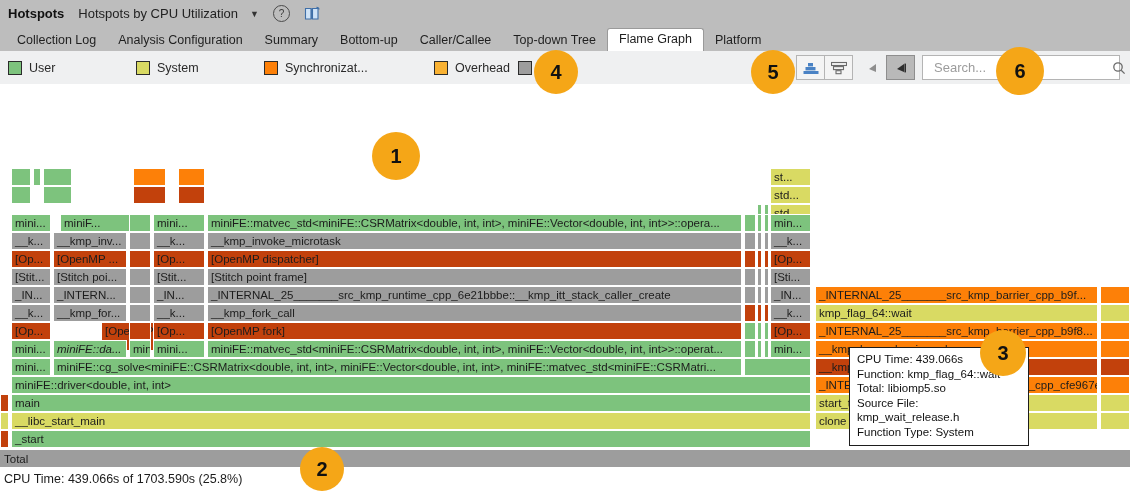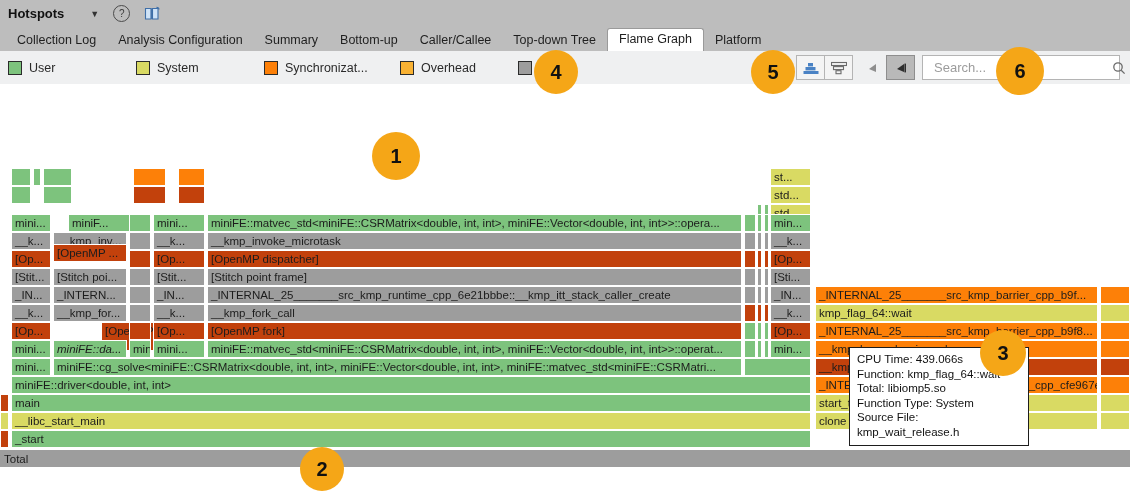--- a/index.html
+++ b/index.html
@@ -42,21 +42,21 @@
     position:absolute;left:0;top:51px;width:1130px;height:33px;
     background:#eff0f1;border-bottom:1px solid #c8c8c8;
     display:flex;align-items:center;
   }
   .lg{display:flex;align-items:center;margin-left:8px;white-space:nowrap;}
   .lg .sw{width:12px;height:12px;border:1px solid #2b2b2b;margin-right:7px;}
   .lg .tx{font-size:12.5px;color:#2a2a2a;}
   .lg-user{margin-left:8px;width:120px;}
   .lg-system{width:120px;}
   .lg-sync{width:128px;}
-  .lg-over{width:110px;}
+  .lg-over{width:110px;justify-content:flex-end;}
   .lg-other{width:70px;}
 
   .tb-spacer{flex:1;}
   .iconbtn{
     width:27px;height:23px;border:1px solid #b4b4b4;background:#f4f4f4;
     display:flex;align-items:center;justify-content:center;margin-right:-1px;
   }
   .iconbtn.pressed{background:#b9b9b9;border-color:#8e8e8e;}
   .iconbtn.flat{border-color:transparent;background:transparent;}
   .btngroup{display:flex;align-items:center;margin-right:8px;}
@@ -121,20 +121,21 @@
   }
 </style>
 </head>
 <body>
 
 <div id="app">
 
   <div class="titlebar">
     <div class="inner">
       <span class="tb-app">Hotspots</span>
+      <span class="tb-view">Hotspots by CPU Utilization</span>
       <span class="tb-caret">▼</span>
       <span class="tb-help">?</span>
       <span class="tb-book">
         <svg width="17" height="15" viewBox="0 0 17 15">
           <path d="M1.5 2.5h5.5v10.5H1.5z" fill="#cfe3f7" stroke="#3f6fa8" stroke-width="1.1"></path>
           <path d="M8.5 2.5H14v10.5H8.5z" fill="#cfe3f7" stroke="#3f6fa8" stroke-width="1.1"></path>
           <path d="M7.7 2.6v10.4" stroke="#3f6fa8" stroke-width="1.1"></path>
           <path d="M12.4 1.2c1.6 0 2.6 1 2.6 2.2" fill="none" stroke="#3f6fa8" stroke-width="1.1"></path>
         </svg>
       </span>
@@ -225,39 +226,39 @@
       <div class="frame c-system" style="left: 770px; top: 84px; width: 41px; height: 18px;">st...</div>
       <div class="frame c-user" style="left: 11px; top: 102px; width: 20px; height: 18px;"></div>
       <div class="frame c-user" style="left: 43px; top: 102px; width: 29px; height: 18px;"></div>
       <div class="frame c-over" style="left: 133px; top: 102px; width: 33px; height: 18px;"></div>
       <div class="frame c-over" style="left: 178px; top: 102px; width: 27px; height: 18px;"></div>
       <div class="frame c-system" style="left: 770px; top: 102px; width: 41px; height: 18px;">std...</div>
       <div class="frame c-user" style="left: 757px; top: 120px; width: 5px; height: 18px;"></div>
       <div class="frame c-user" style="left: 764px; top: 120px; width: 5px; height: 18px;"></div>
       <div class="frame c-system" style="left: 770px; top: 120px; width: 41px; height: 18px;">std...</div>
       <div class="frame c-user" style="left: 11px; top: 130px; width: 40px; height: 18px;">mini...</div>
-      <div class="frame c-user" style="left: 68px; top: 130px; width: 74px; height: 18px;">miniF...</div>
+      <div class="frame c-user" style="left: 60px; top: 130px; width: 74px; height: 18px;">miniF...</div>
       <div class="frame c-user" style="left: 129px; top: 130px; width: 22px; height: 18px;"></div>
       <div class="frame c-user" style="left: 153px; top: 130px; width: 52px; height: 18px;">mini...</div>
       <div class="frame c-user" style="left: 207px; top: 130px; width: 535px; height: 18px;">miniFE::matvec_std&lt;miniFE::CSRMatrix&lt;double, int, int&gt;, miniFE::Vector&lt;double, int, int&gt;&gt;::opera...</div>
       <div class="frame c-user" style="left: 744px; top: 130px; width: 12px; height: 18px;"></div>
       <div class="frame c-user" style="left: 757px; top: 130px; width: 5px; height: 18px;"></div>
       <div class="frame c-user" style="left: 764px; top: 130px; width: 5px; height: 18px;"></div>
       <div class="frame c-user" style="left: 770px; top: 130px; width: 41px; height: 18px;">min...</div>
       <div class="frame c-other" style="left: 11px; top: 148px; width: 40px; height: 18px;">__k...</div>
       <div class="frame c-other" style="left: 53px; top: 148px; width: 74px; height: 18px;">__kmp_inv...</div>
       <div class="frame c-other" style="left: 129px; top: 148px; width: 22px; height: 18px;"></div>
       <div class="frame c-other" style="left: 153px; top: 148px; width: 52px; height: 18px;">__k...</div>
       <div class="frame c-other" style="left: 207px; top: 148px; width: 535px; height: 18px;">__kmp_invoke_microtask</div>
       <div class="frame c-other" style="left: 744px; top: 148px; width: 12px; height: 18px;"></div>
       <div class="frame c-other" style="left: 757px; top: 148px; width: 5px; height: 18px;"></div>
       <div class="frame c-other" style="left: 764px; top: 148px; width: 5px; height: 18px;"></div>
       <div class="frame c-other" style="left: 770px; top: 148px; width: 41px; height: 18px;">__k...</div>
       <div class="frame c-over" style="left: 11px; top: 166px; width: 40px; height: 18px;">[Op...</div>
-      <div class="frame c-over" style="left: 53px; top: 160px; width: 74px; height: 18px;">[OpenMP ...</div>
+      <div class="frame c-over" style="left: 53px; top: 166px; width: 74px; height: 18px;">[OpenMP ...</div>
       <div class="frame c-over" style="left: 129px; top: 166px; width: 22px; height: 18px;"></div>
       <div class="frame c-over" style="left: 153px; top: 166px; width: 52px; height: 18px;">[Op...</div>
       <div class="frame c-over" style="left: 207px; top: 166px; width: 535px; height: 18px;">[OpenMP dispatcher]</div>
       <div class="frame c-over" style="left: 744px; top: 166px; width: 12px; height: 18px;"></div>
       <div class="frame c-over" style="left: 757px; top: 166px; width: 5px; height: 18px;"></div>
       <div class="frame c-over" style="left: 764px; top: 166px; width: 5px; height: 18px;"></div>
       <div class="frame c-over" style="left: 770px; top: 166px; width: 41px; height: 18px;">[Op...</div>
       <div class="frame c-other" style="left: 11px; top: 184px; width: 40px; height: 18px;">[Stit...</div>
       <div class="frame c-other" style="left: 53px; top: 184px; width: 74px; height: 18px;">[Stitch poi...</div>
       <div class="frame c-other" style="left: 129px; top: 184px; width: 22px; height: 18px;"></div>
@@ -325,27 +326,28 @@
       <div class="frame c-system" style="left: 1100px; top: 310px; width: 30px; height: 18px;"></div>
       <div class="frame c-system" style="left: 0px; top: 328px; width: 9px; height: 18px;"></div>
       <div class="frame c-system" style="left: 11px; top: 328px; width: 800px; height: 18px;">__libc_start_main</div>
       <div class="frame c-system" style="left: 815px; top: 328px; width: 283px; height: 18px;">clone</div>
       <div class="frame c-system" style="left: 1100px; top: 328px; width: 30px; height: 18px;"></div>
       <div class="frame c-over" style="left: 0px; top: 346px; width: 9px; height: 18px;"></div>
       <div class="frame c-user" style="left: 11px; top: 346px; width: 800px; height: 18px;">_start</div>
     </div>
 
   <div class="totalrow">Total</div>
+  <div class="statusbar">CPU Time: 439.066s of 1703.590s (25.8%)</div>
 
   <div class="tooltip">
     <div>CPU Time: 439.066s</div>
     <div>Function: kmp_flag_64::wait</div>
     <div>Total: libiomp5.so</div>
+    <div>Source File: kmp_wait_release.h</div>
     <div>Function Type: System</div>
-    <div>Source File: kmp_wait_release.h</div>
   </div>
 
 <div class="badge" style="left: 372px; top: 132px; width: 48px; height: 48px;">1</div>
     <div class="badge" style="left: 300px; top: 447px; width: 44px; height: 44px;">2</div>
     <div class="badge" style="left: 980px; top: 330px; width: 46px; height: 46px;">3</div>
     <div class="badge" style="left: 534px; top: 50px; width: 44px; height: 44px;">4</div>
     <div class="badge" style="left: 751px; top: 50px; width: 44px; height: 44px;">5</div>
     <div class="badge" style="left: 996px; top: 47px; width: 48px; height: 48px;">6</div>
   </div>
 

